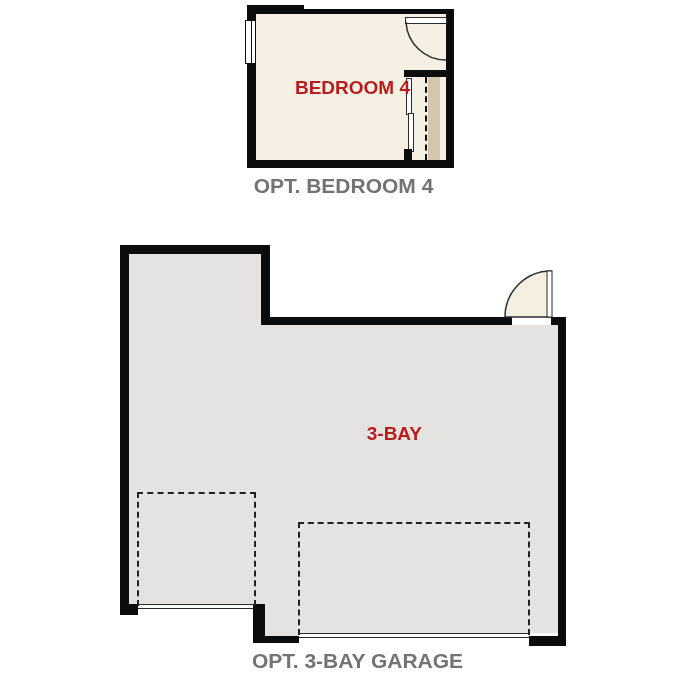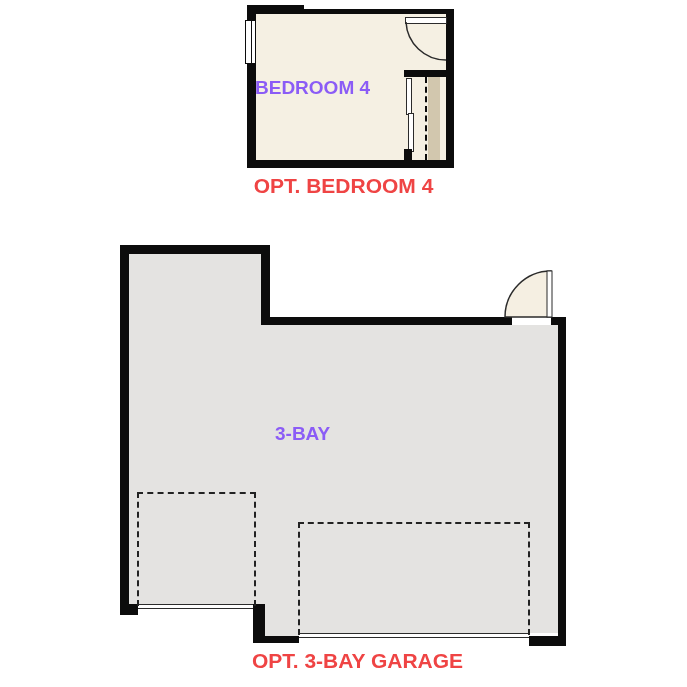--- a/index.html
+++ b/index.html
@@ -4,25 +4,25 @@
 <style>
   html,body{margin:0;padding:0;background:#fff;}
   #canvas{
     position:relative;width:687px;height:687px;background:#fff;overflow:hidden;
     font-family:"Liberation Sans", sans-serif;
   }
   .wall{position:absolute;background:var(--wall);}
   .floor-bed{position:absolute;background:var(--bedroom-floor);}
   .floor-gar{position:absolute;background:var(--garage-floor);}
   .label{
-    position:absolute;color:#8b5cf6;font-weight:bold;font-size:19px;line-height:21px;
-    text-align:left;white-space:nowrap;
+    position:absolute;color:#b91c1c;font-weight:bold;font-size:19px;line-height:21px;
+    text-align:right;white-space:nowrap;
   }
   .caption{
-    position:absolute;left:0;right:0;margin:0 auto;color:#ef4444;font-weight:bold;
+    position:absolute;left:0;right:0;margin:0 auto;color:#737373;font-weight:bold;
     font-size:21px;line-height:23px;text-align:center;white-space:nowrap;
   }
   .threshold{
     position:absolute;height:3px;background:#fff;
     border-top:1px solid var(--line);border-bottom:1px solid var(--line);
   }
   .dashed-bay{
     position:absolute;
     border-top:2px dashed #222;border-left:2px dashed #222;border-right:2px dashed #222;
   }
@@ -80,21 +80,21 @@
     <div class="wall" style="left:253px;top:604px;width:12px;height:39px;"></div>
     <div class="wall" style="left:253px;top:636px;width:46px;height:7px;"></div>
     <div class="wall" style="left:529px;top:636px;width:37px;height:10px;"></div>
 
     <div class="threshold" style="left:138px;top:604px;width:115px;"></div>
     <div class="threshold" style="left:299px;top:633px;width:230px;"></div>
 
     <div class="dashed-bay" style="left:137px;top:492px;width:115px;height:112px;"></div>
     <div class="dashed-bay" style="left:298px;top:522px;width:228px;height:111px;"></div>
 
-    <div class="label" style="left:275px;top:423px;width:160px;">
+    <div class="label" style="left:262px;top:423px;width:160px;">
       <div>3-BAY</div>
     </div>
     <div class="caption" style="top:649px;padding-left:28px;">OPT. 3-BAY GARAGE</div>
   </div>
 
   <svg id="overlay" width="687" height="687" viewBox="0 0 687 687">
 
     <path d="M 406 22 A 40 40 0 0 0 446 60" fill="none" style="stroke:var(--line);" stroke-width="1.5"></path>
 
     <path d="M 505 317 A 46 46 0 0 1 551 271 L 551 317 Z" style="fill:var(--door-fill);stroke:var(--line);" stroke-width="1.5"></path>

